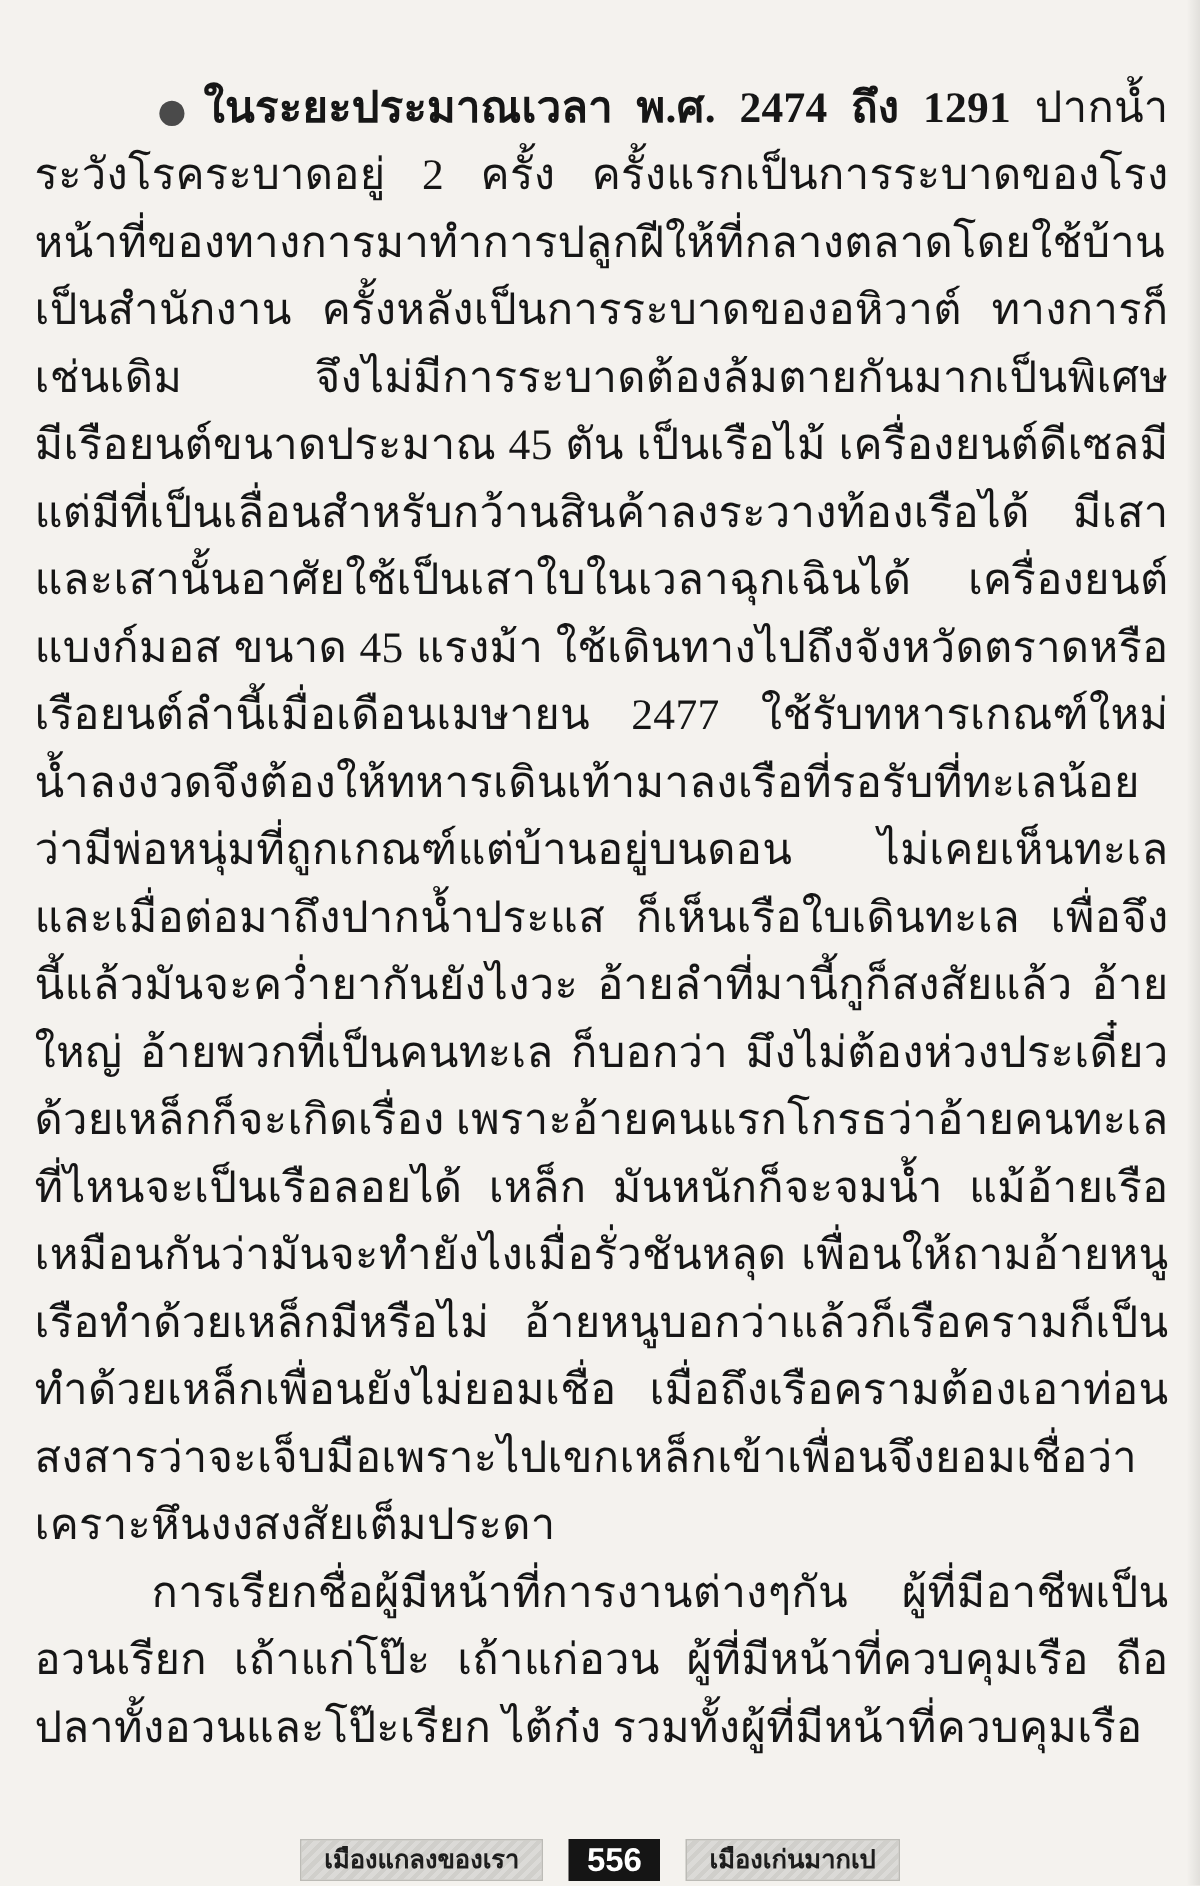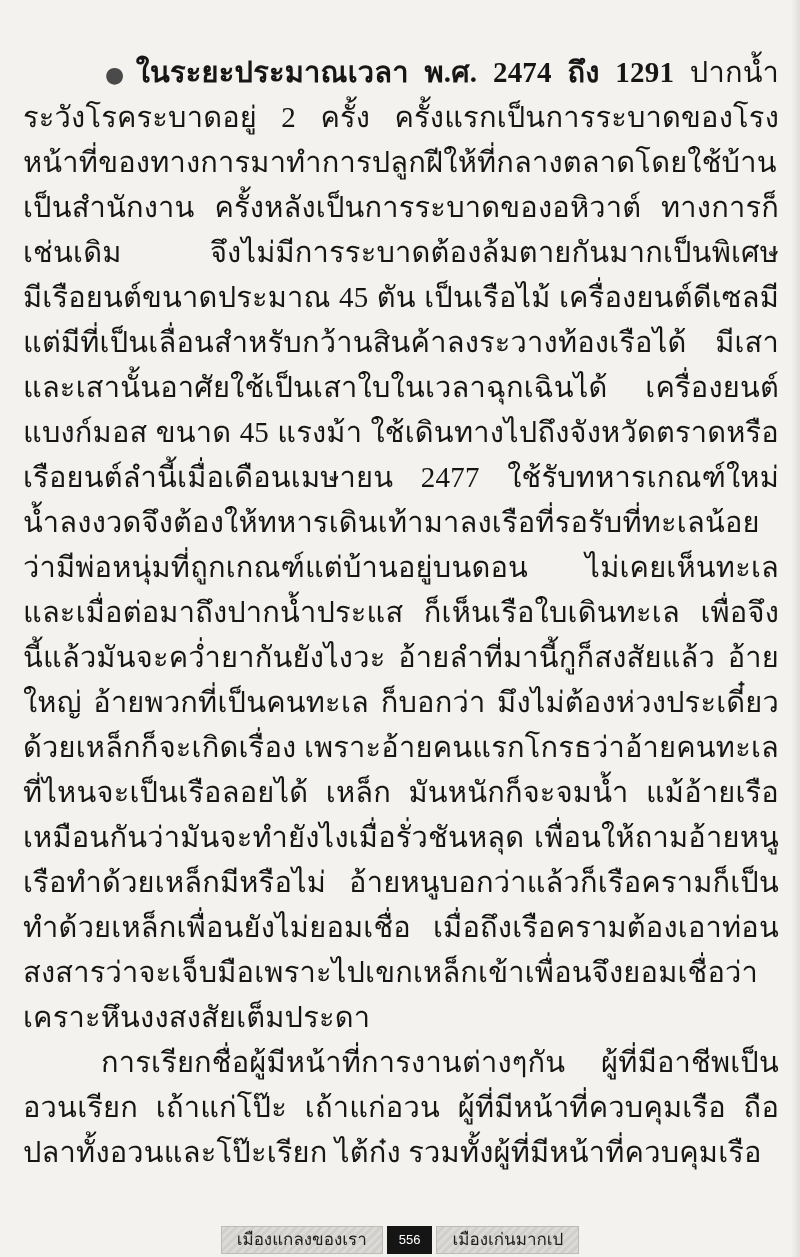--- a/index.html
+++ b/index.html
@@ -25,32 +25,32 @@
   .line.nj{text-align:left;text-align-last:auto;}
   .line.first{text-indent:82px;}
   .line.indent{text-indent:78px;}
   .bold{font-weight:bold;}
   .bullet{
     font-size:22px;color:#4a4a4a;margin-right:3px;
     font-family:"DejaVu Sans", sans-serif;
   }
   .footer{
     position:absolute;top:1226px;left:0;width:100%;
-    display:flex;justify-content:center;align-items:stretch;gap:4px;
-    font-family:"Liberation Sans", sans-serif;font-weight:normal;
+    display:flex;justify-content:center;align-items:stretch;gap:17px;
+    font-family:"Liberation Sans", sans-serif;font-weight:bold;
   }
   .footer .tab{
     background:repeating-linear-gradient(135deg,#dbdad7 0 3px,#d0cfcb 3px 6px);
     border:1px solid #bcbbb6;
     color:#1d1d1d;font-size:17px;line-height:24px;
     padding:1px 15px 1px 15px;
   }
   .footer .num{
     background:#151515;color:#ffffff;
-    font-size:13px;line-height:26px;
+    font-size:22px;line-height:26px;
     padding:1px 12px;
     font-family:"Liberation Sans", sans-serif;
   }
 </style>
 </head>
 <body>
 
 <div class="content">
   <div class="line first"><span class="bullet">●</span><span class="bold">ในระยะประมาณเวลา พ.ศ. 2474 ถึง 1291</span><span> ปากน้ำประแสมีการต้อง</span></div>
 

